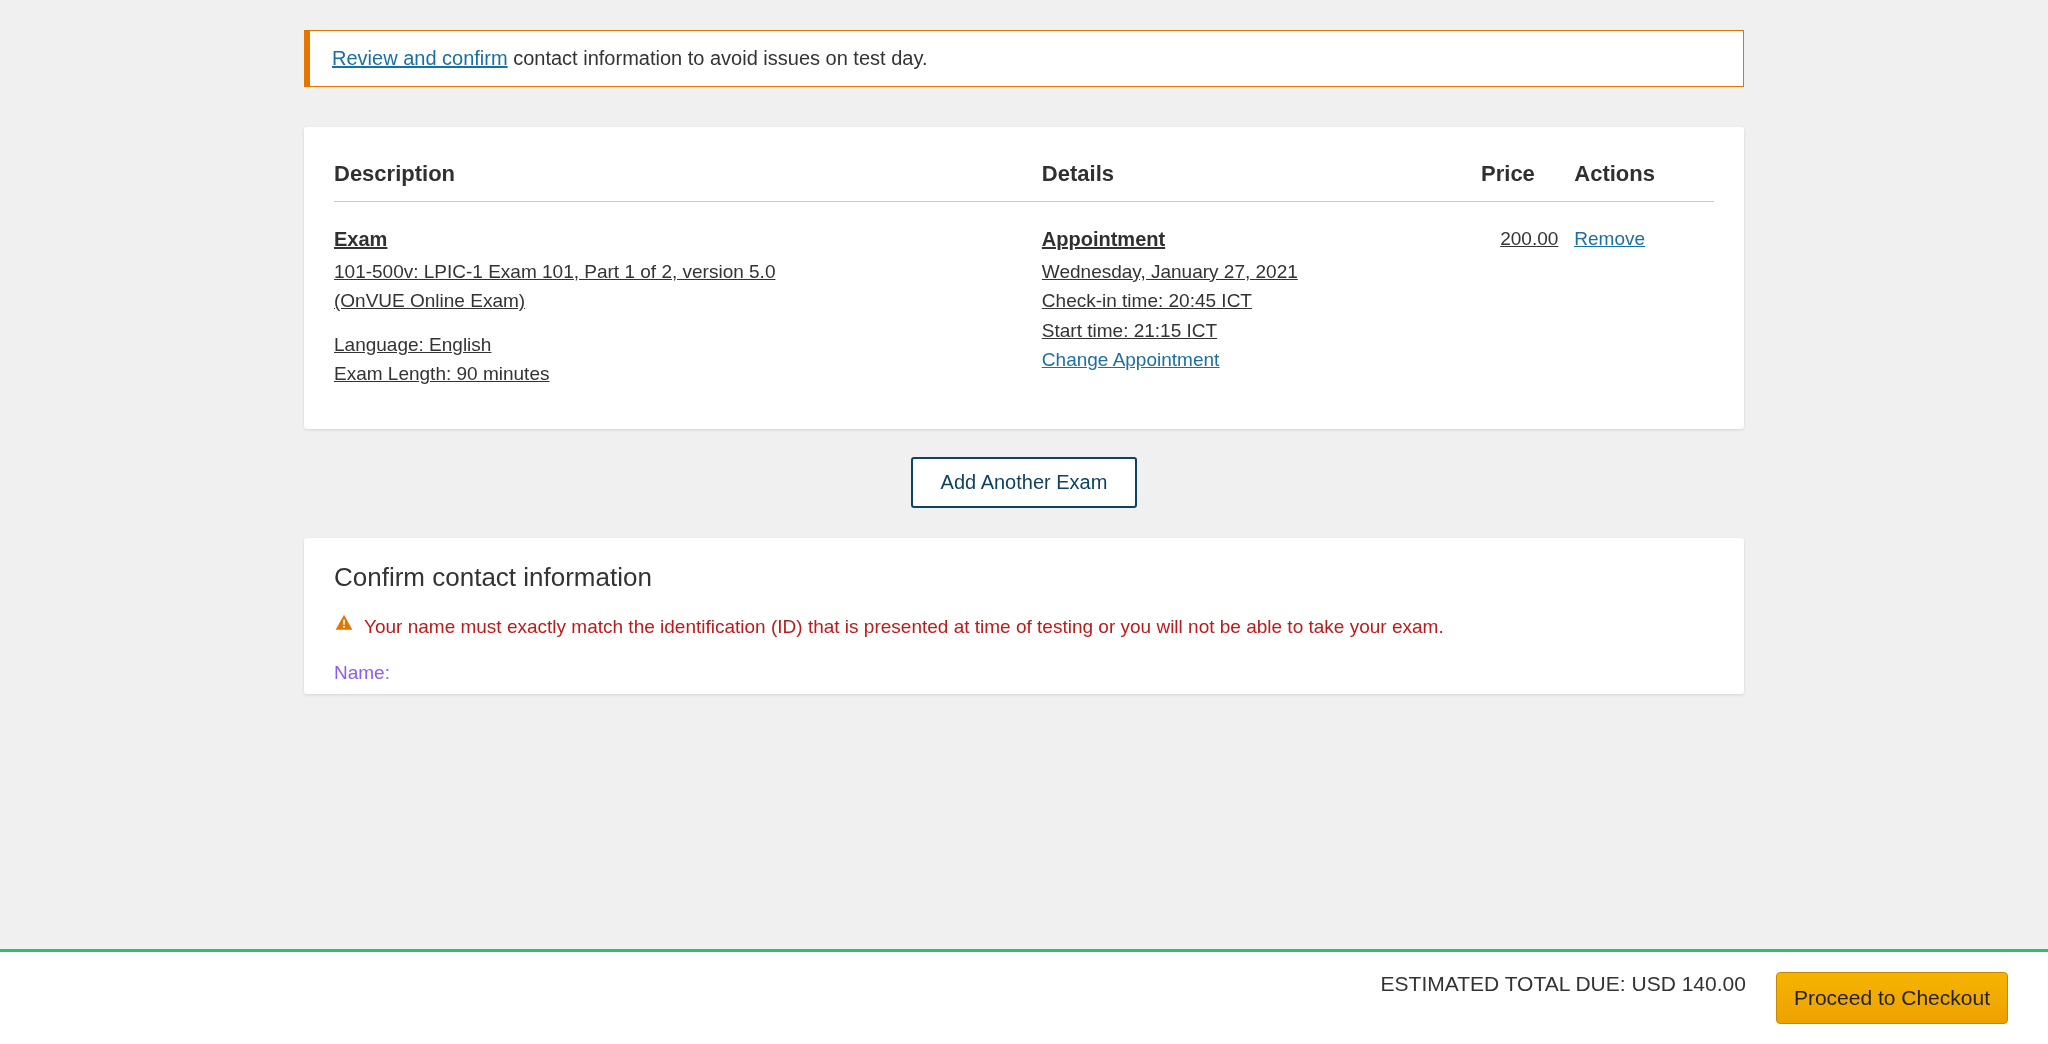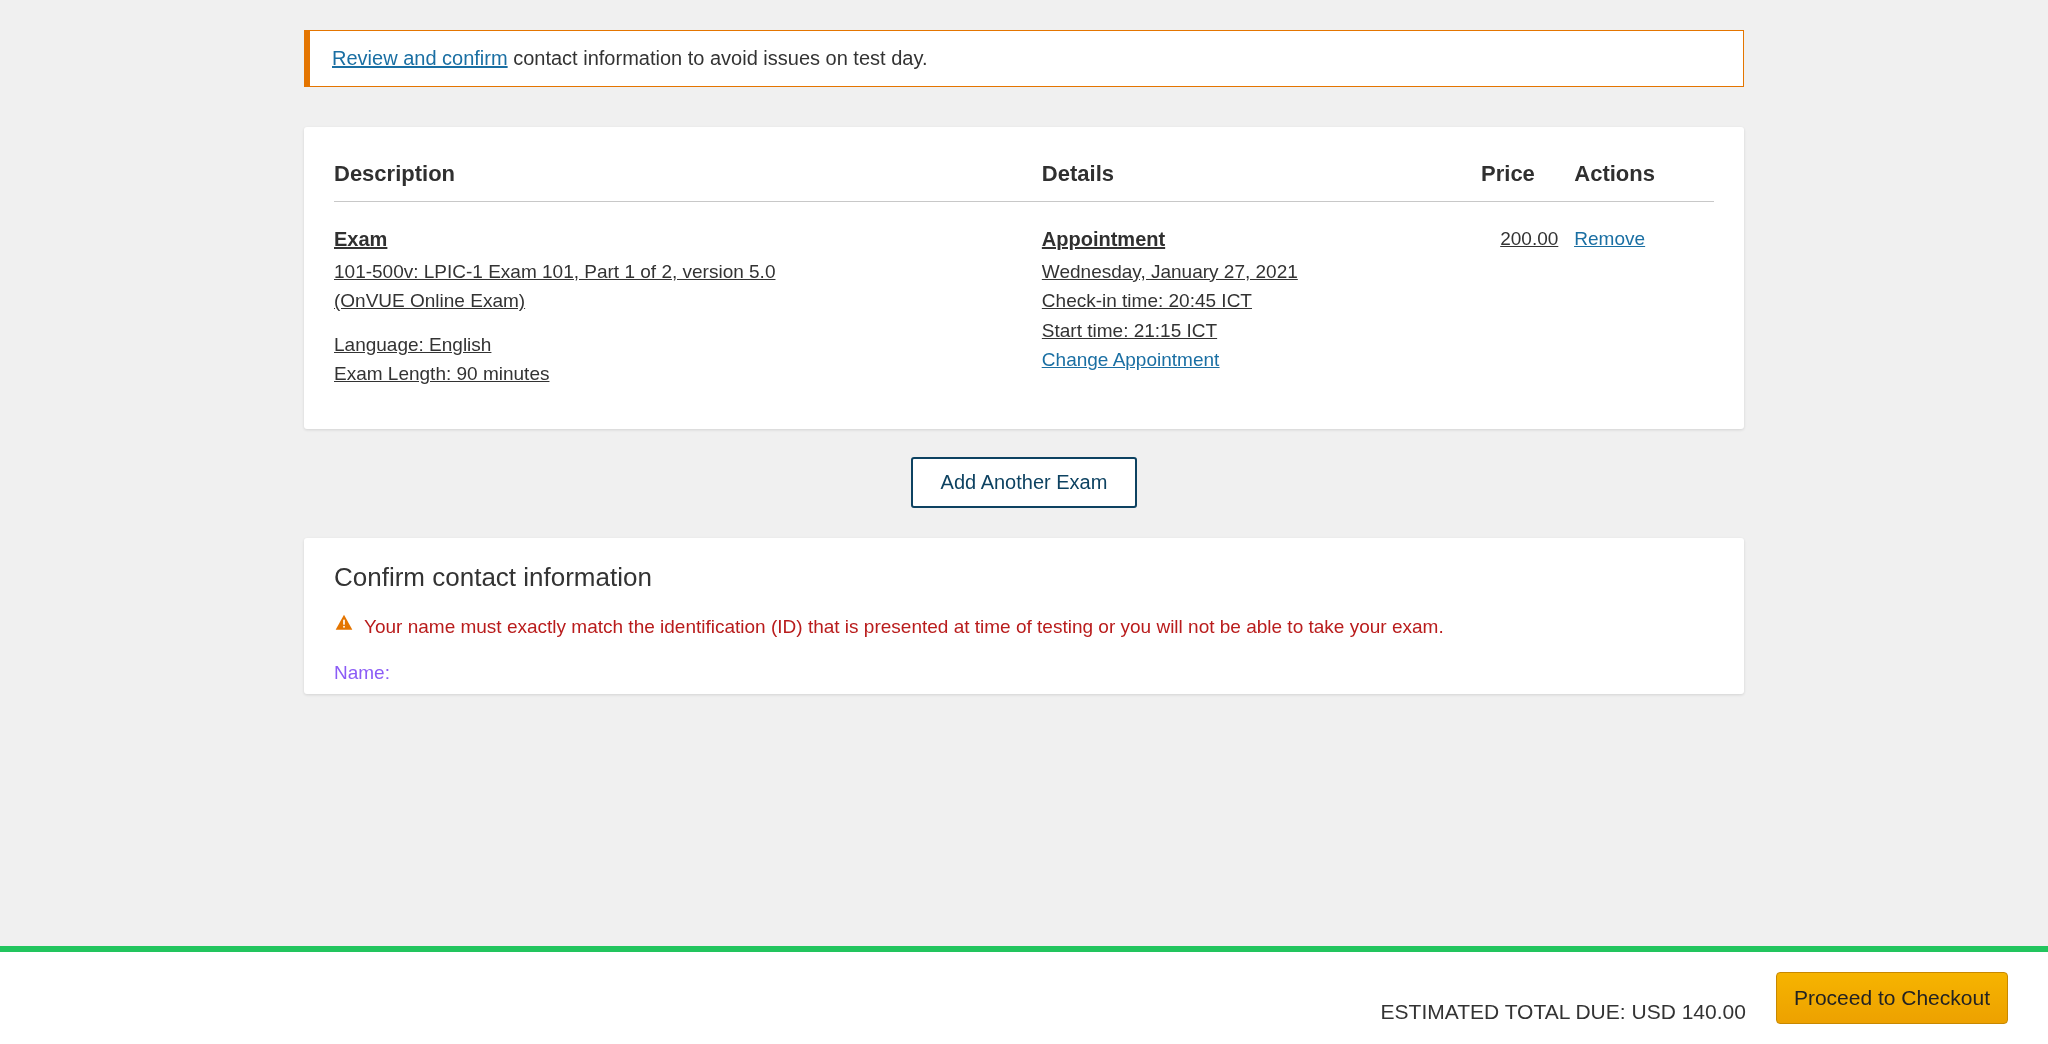--- a/index.html
+++ b/index.html
@@ -121,24 +121,24 @@
     .name-label {
       font-size: 19px;
       color: #8b5cf6;
     }
     .footer-bar {
       position: fixed;
       bottom: 0;
       left: 0;
       right: 0;
       background: #fff;
-      border-top: 6px solid #22c55e;
+      border-top: 3px solid #22c55e;
       padding: 20px 40px;
       display: flex;
-      align-items: flex-end;
+      align-items: flex-start;
       justify-content: flex-end;
       gap: 30px;
     }
     .total-text {
       font-size: 21px;
       color: #333;
     }
     .btn-primary {
       background: #f0a500;
       background: linear-gradient(#f6b400, #eda100);

